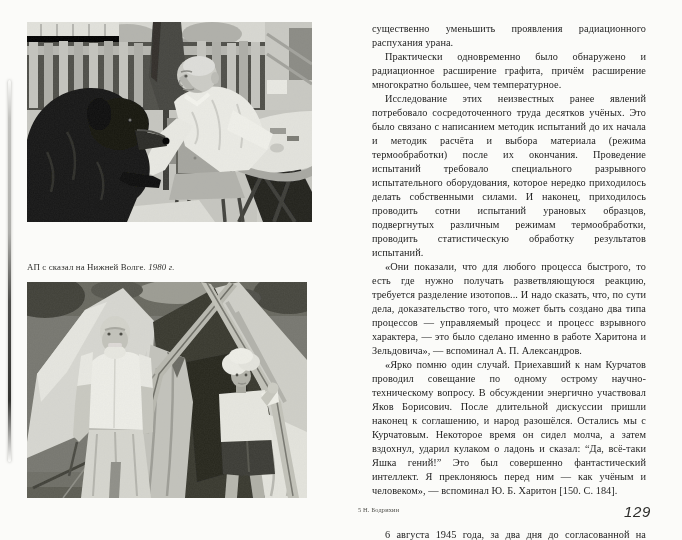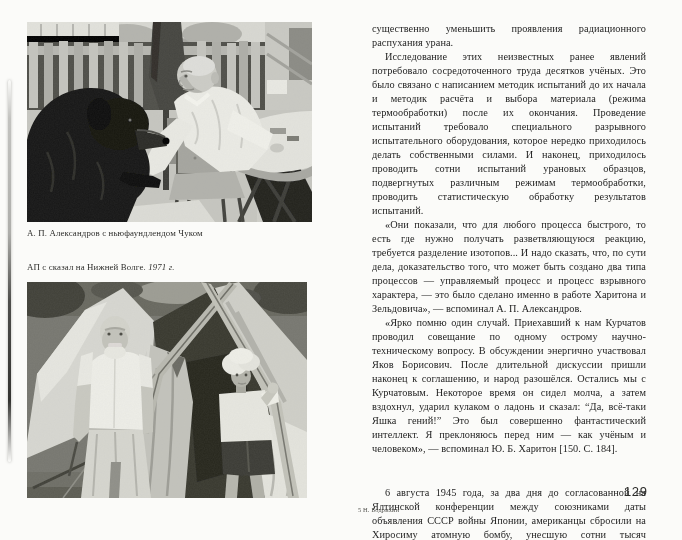--- a/index.html
+++ b/index.html
@@ -20,22 +20,22 @@
   .caption-bottom{top:262px;}
   .caption i{font-style:italic;}
   
   .right-page{position:absolute;left:341px;top:0;width:341px;height:540px;}
   .text-column{position:absolute;left:31px;top:22px;width:274px;text-align:justify;
       font-size:10.3px;line-height:14px;letter-spacing:.05px;hyphens:auto;font-family:Liberation Serif, serif;}
   .text-column p{margin:0;padding:0;}
   .text-column p.indent{text-indent:13px;}
   .text-column p.gap{margin-top:30px;}
   .footer-sig{position:absolute;left:17px;top:506px;font-size:6.3px;color:#4e4e4a;letter-spacing:.2px;}
-  .page-number{position:absolute;left:283px;top:484px;font-size:13px;letter-spacing:.6px;
-      font-family:"Liberation Sans", sans-serif;color:#2c2c2a;}
+  .page-number{position:absolute;left:283px;top:503px;font-size:15px;letter-spacing:.6px;
+      font-family:"Liberation Sans", sans-serif;color:#2c2c2a;font-style:italic;}
 </style>
 </head>
 <body>
 
 <div class="spread">
 
   <div class="left-page">
     <div class="gutter-shadow"></div>
 
     <svg class="photo photo-top" viewBox="0 0 285 200" preserveAspectRatio="none">
@@ -130,23 +130,22 @@
         <polygon points="108,108 138,114 140,124 112,128" fill="#2a2a26"></polygon>
         <path d="M110,108 Q126,108 138,115" stroke="#4e4e48" stroke-width="2" fill="none"></path>
         <circle cx="139" cy="119" r="3.5" fill="#060605"></circle>
         <circle cx="103" cy="98" r="1.5" fill="#777771"></circle>
         <path d="M20,130 Q30,150 24,170 M40,110 Q52,130 46,158 M70,140 Q80,158 74,178" stroke="#2e2e2a" stroke-width="2.5" fill="none"></path>
         <polygon points="96,150 126,154 134,158 132,166 104,164 92,158" fill="#0e0e0c"></polygon>
       </g>
       <rect x="0" y="0" width="285" height="200" filter="url(#grain1)" opacity="0.5"></rect>
     </svg>
 
-    <div class="caption caption-top">А. П. Александров с ньюфаундлендом Чуком</div>
-
-    <div class="caption caption-bottom"><span>АП с сказал на Нижней Волге.</span> <i>1971 г.</i></div>
+
+    <div class="caption caption-bottom"><span>АП с сказал на Нижней Волге.</span> <i>1980 г.</i></div>
 
     <svg class="photo photo-bottom" viewBox="0 0 280 216" preserveAspectRatio="none">
       <defs>
         <filter id="soft2" x="-5%" y="-5%" width="110%" height="110%">
             <feGaussianBlur stdDeviation="0.7"></feGaussianBlur>
           </filter>
         <filter id="grain2">
             <feTurbulence type="fractalNoise" baseFrequency="0.8" numOctaves="2"></feTurbulence>
           <feColorMatrix type="matrix" values="0 0 0 0 .45 0 0 0 0 .45 0 0 0 0 .43 0 0 0 .2 0"></feColorMatrix>
           </filter>
@@ -218,20 +217,21 @@
         <path d="M211,101 Q215,103 219,101" stroke="#8d8d85" stroke-width="1.3" fill="none"></path>
       </g>
       <rect x="0" y="0" width="280" height="216" filter="url(#grain2)" opacity="0.5"></rect>
     </svg>
   </div>
 
   <div class="right-page">
     <div class="text-column">
 
     <p>существенно уменьшить проявления радиационного распухания урана.</p>
+        <p class="indent">Практически одновременно было обнаружено и радиационное расширение графита, причём расширение многократно большее, чем температурное.</p>
         <p class="indent">Исследование этих неизвестных ранее явлений потребовало сосредоточенного труда десятков учёных. Это было связано с написанием методик испытаний до их начала и методик расчёта и выбора материала (режима термообработки) после их окончания. Проведение испытаний требовало специального разрывного испытательного оборудования, которое нередко приходилось делать собственными силами. И наконец, приходилось проводить сотни испытаний урановых образцов, подвергнутых различным режимам термообработки, проводить статистическую обработку результатов испытаний.</p>
         <p class="indent">«Они показали, что для любого процесса быстрого, то есть где нужно получать разветвляющуюся реакцию, требуется разделение изотопов... И надо сказать, что, по сути дела, доказательство того, что может быть создано два типа процессов — управляемый процесс и процесс взрывного характера, — это было сделано именно в работе Харитона и Зельдовича», — вспоминал А. П. Александров.</p>
         <p class="indent">«Ярко помню один случай. Приехавший к нам Курчатов проводил совещание по одному острому научно-техническому вопросу. В обсуждении энергично участвовал Яков Борисович. После длительной дискуссии пришли наконец к соглашению, и народ разошёлся. Остались мы с Курчатовым. Некоторое время он сидел молча, а затем вздохнул, ударил кулаком о ладонь и сказал: “Да, всё-таки Яшка гений!” Это был совершенно фантастический интеллект. Я преклоняюсь перед ним — как учёным и человеком», — вспоминал Ю. Б. Харитон [150. С. 184].</p>
         <p class="indent gap">6 августа 1945 года, за два дня до согласованной на Ялтинской конференции между союзниками даты объявления СССР войны Японии, американцы сбросили на Хиросиму атомную бомбу, унесшую сотни тысяч человеческих жизней. 9 августа ещё одно атомное облако накрыло окрестности японского города Нагасаки. По нынешним</p>
       </div>
     <div class="footer-sig">5 Н. Бодрихин</div>
     <div class="page-number">129</div>
   </div>
 
 </div>

